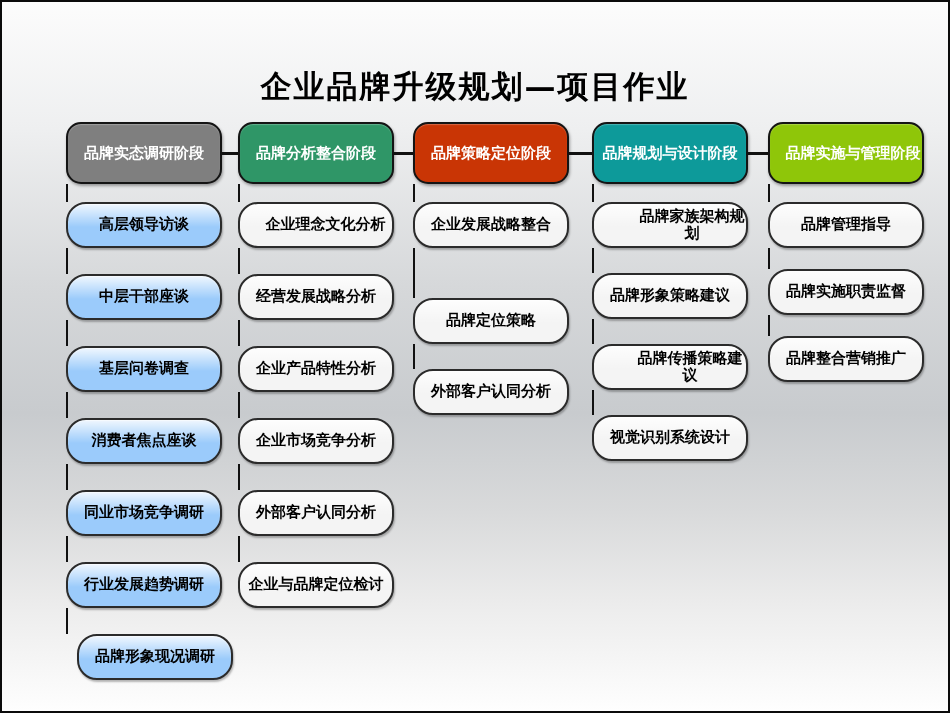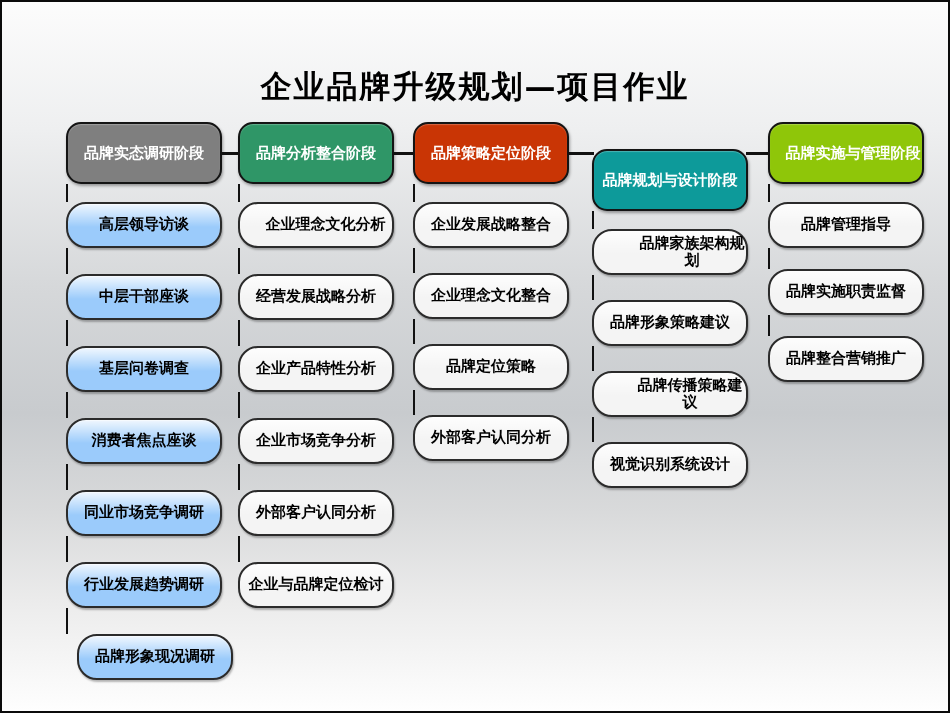--- a/index.html
+++ b/index.html
@@ -67,29 +67,28 @@
         <div class="cbox" style="background: linear-gradient(rgba(255, 255, 255, 0.85), rgba(0, 0, 0, 0) 55%), rgb(244, 244, 244); color: rgb(0, 0, 0);">外部客户认同分析</div>
         <div class="vline" style="height: 26px; background: rgb(17, 17, 17);"></div>
         <div class="cbox" style="background: linear-gradient(rgba(255, 255, 255, 0.85), rgba(0, 0, 0, 0) 55%), rgb(244, 244, 244); color: rgb(0, 0, 0);">企业与品牌定位检讨</div>
       </div>
       <div class="hline" style="left: 390px; width: 23px; top: 150px; background: rgb(17, 17, 17);"></div>
       <div class="col" style="left: 411px; top: 120px; width: 156px;">
         <div class="hbox" style="background: linear-gradient(rgb(201, 53, 5), rgb(201, 53, 5)) rgb(201, 53, 5); color: rgb(255, 255, 255);">品牌策略定位阶段</div>
         <div class="vline" style="height: 18px; background: rgb(17, 17, 17);"></div>
         <div class="cbox" style="background: linear-gradient(rgba(255, 255, 255, 0.85), rgba(0, 0, 0, 0) 55%), rgb(244, 244, 244); color: rgb(0, 0, 0);">企业发展战略整合</div>
         <div class="vline" style="height: 25px; background: rgb(17, 17, 17);"></div>
-        <div class="cbox" style="background: linear-gradient(rgba(255, 255, 255, 0.85), rgba(0, 0, 0, 0) 55%), rgb(244, 244, 244); color: rgb(0, 0, 0);">企业理念文化整合</div>
         <div class="vline" style="height: 25px; background: rgb(17, 17, 17);"></div>
         <div class="cbox" style="background: linear-gradient(rgba(255, 255, 255, 0.85), rgba(0, 0, 0, 0) 55%), rgb(244, 244, 244); color: rgb(0, 0, 0);">品牌定位策略</div>
         <div class="vline" style="height: 25px; background: rgb(17, 17, 17);"></div>
         <div class="cbox" style="background: linear-gradient(rgba(255, 255, 255, 0.85), rgba(0, 0, 0, 0) 55%), rgb(244, 244, 244); color: rgb(0, 0, 0);">外部客户认同分析</div>
       </div>
       <div class="hline" style="left: 565px; width: 27px; top: 150px; background: rgb(17, 17, 17);"></div>
       <div class="col" style="left: 590px; top: 120px; width: 156px;">
-        <div class="hbox" style="background: linear-gradient(rgb(13, 154, 154), rgb(13, 154, 154)) rgb(13, 154, 154); color: rgb(255, 255, 255); margin-top: 27px;">品牌规划与设计阶段</div>
+        <div class="hbox" style="background: linear-gradient(rgb(13, 154, 154), rgb(13, 154, 154)) rgb(13, 154, 154); color: rgb(255, 255, 255);">品牌规划与设计阶段</div>
         <div class="vline" style="height: 18px; background: rgb(17, 17, 17);"></div>
         <div class="cbox" style="background: linear-gradient(rgba(255, 255, 255, 0.85), rgba(0, 0, 0, 0) 55%), rgb(244, 244, 244); color: rgb(0, 0, 0); padding-left: 44px;">品牌家族架构规划</div>
         <div class="vline" style="height: 25px; background: rgb(17, 17, 17);"></div>
         <div class="cbox" style="background: linear-gradient(rgba(255, 255, 255, 0.85), rgba(0, 0, 0, 0) 55%), rgb(244, 244, 244); color: rgb(0, 0, 0);">品牌形象策略建议</div>
         <div class="vline" style="height: 25px; background: rgb(17, 17, 17);"></div>
         <div class="cbox" style="background: linear-gradient(rgba(255, 255, 255, 0.85), rgba(0, 0, 0, 0) 55%), rgb(244, 244, 244); color: rgb(0, 0, 0); padding-left: 40px;">品牌传播策略建议</div>
         <div class="vline" style="height: 25px; background: rgb(17, 17, 17);"></div>
         <div class="cbox" style="background: linear-gradient(rgba(255, 255, 255, 0.85), rgba(0, 0, 0, 0) 55%), rgb(244, 244, 244); color: rgb(0, 0, 0);">视觉识别系统设计</div>
       </div>
       <div class="hline" style="left: 744px; width: 24px; top: 150px; background: rgb(17, 17, 17);"></div>

